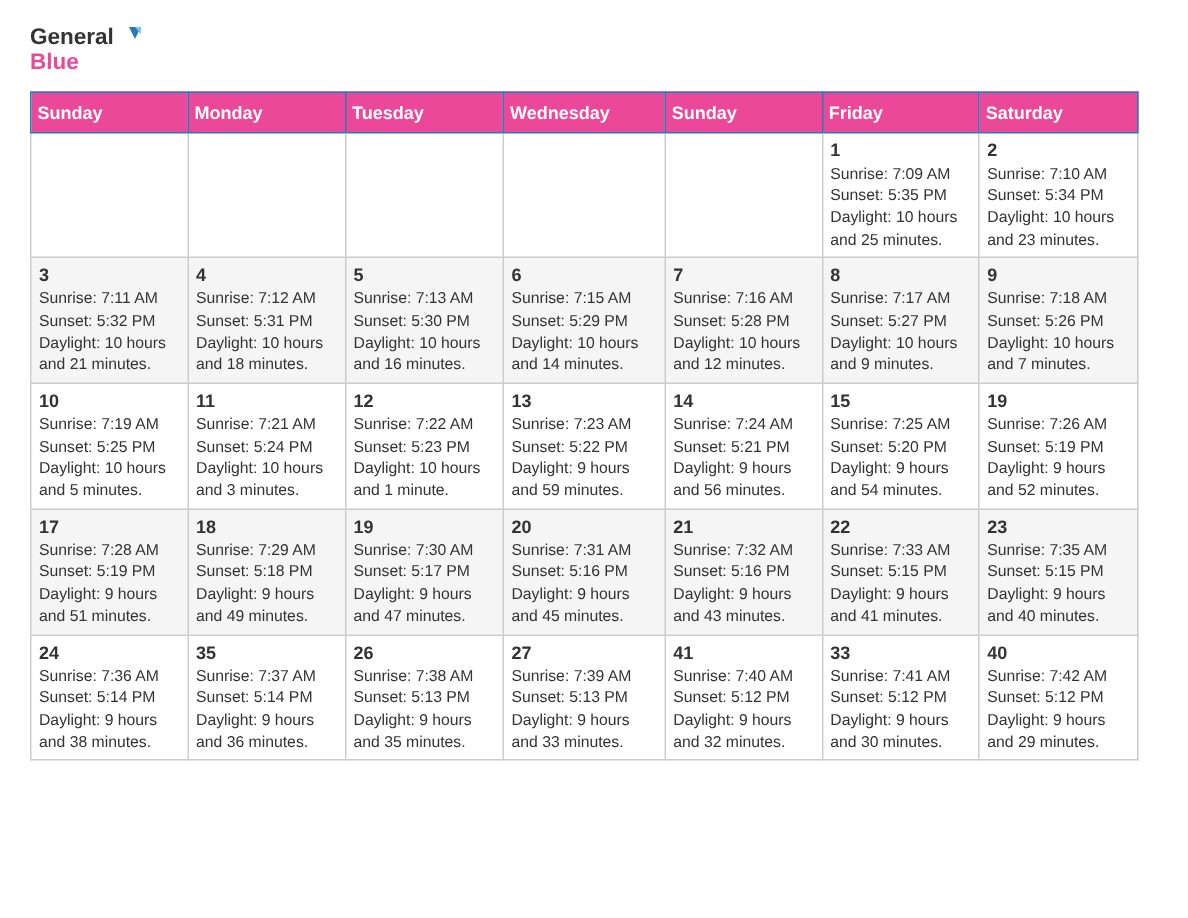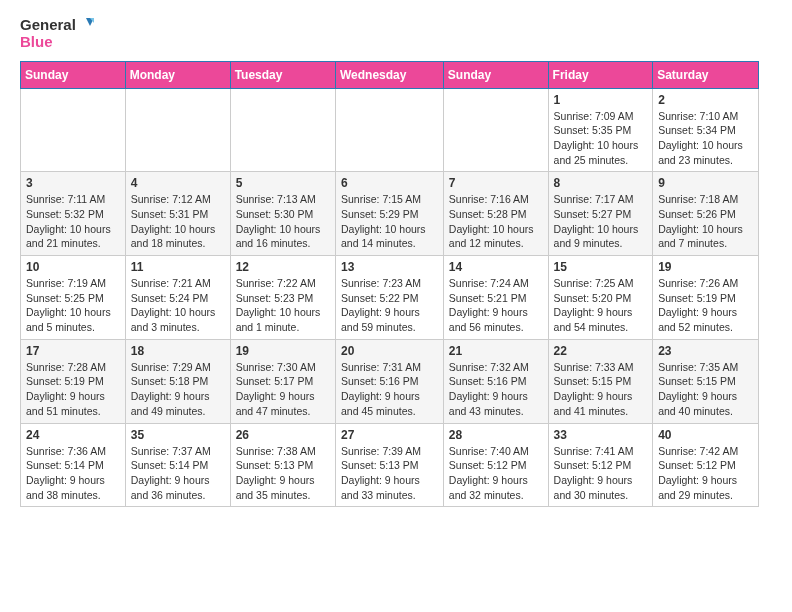--- a/index.html
+++ b/index.html
@@ -231,21 +231,21 @@
           </td>
           <td>
             <span class="day-number">26</span>
             <div class="day-info">Sunrise: 7:38 AM<br>Sunset: 5:13 PM<br>Daylight: 9 hours and 35 minutes.</div>
           </td>
           <td>
             <span class="day-number">27</span>
             <div class="day-info">Sunrise: 7:39 AM<br>Sunset: 5:13 PM<br>Daylight: 9 hours and 33 minutes.</div>
           </td>
           <td>
-            <span class="day-number">28</span>
+            <span class="day-number">41</span>
             <div class="day-info">Sunrise: 7:40 AM<br>Sunset: 5:12 PM<br>Daylight: 9 hours and 32 minutes.</div>
           </td>
           <td>
             <span class="day-number">33</span>
             <div class="day-info">Sunrise: 7:41 AM<br>Sunset: 5:12 PM<br>Daylight: 9 hours and 30 minutes.</div>
           </td>
           <td>
             <span class="day-number">40</span>
             <div class="day-info">Sunrise: 7:42 AM<br>Sunset: 5:12 PM<br>Daylight: 9 hours and 29 minutes.</div>
           </td>

